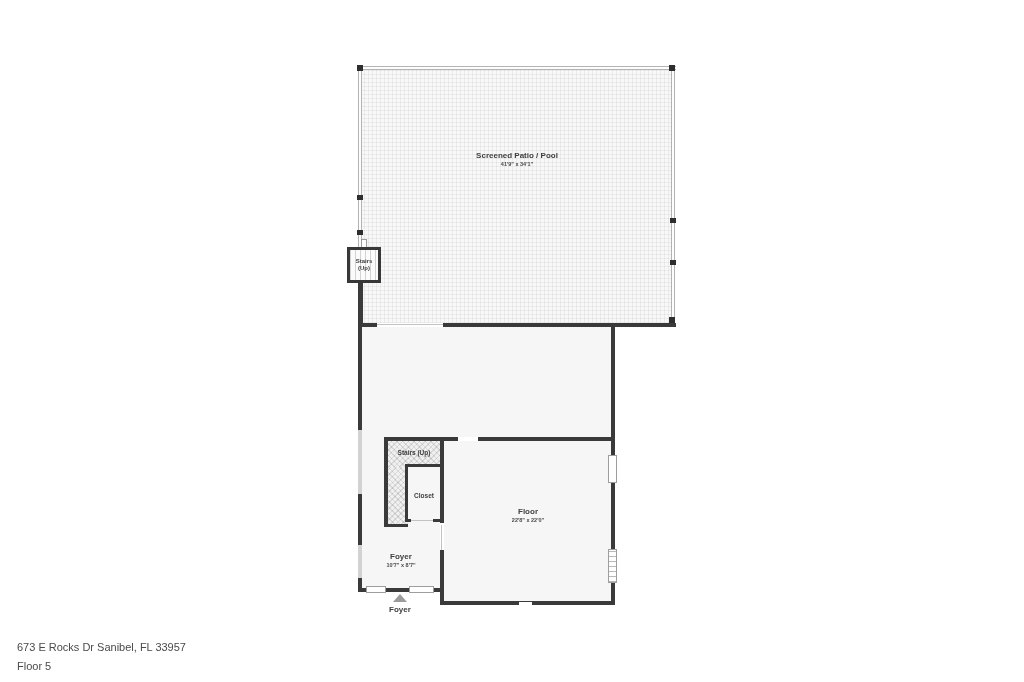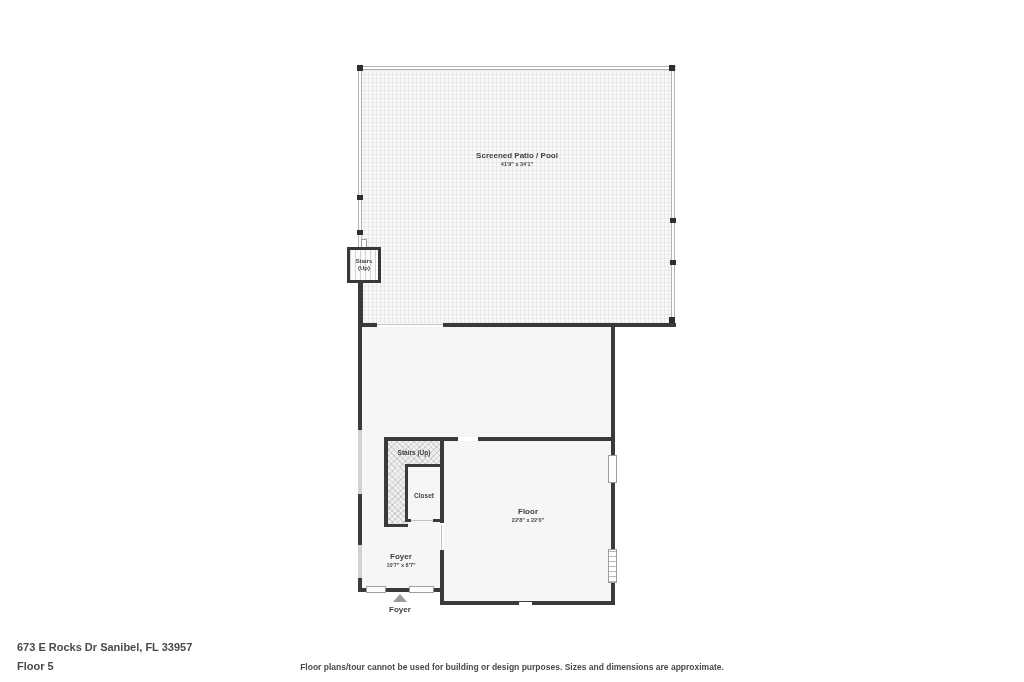--- a/index.html
+++ b/index.html
@@ -37,21 +37,21 @@
   }
   .lbl{color:#3f3f3f;font-weight:bold;text-align:center;}
   .room-name{font-size:8px;line-height:10px;}
   .room-dims{font-size:5.5px;line-height:7px;font-weight:bold;color:#4a4a4a;}
   .small-name{font-size:6.5px;line-height:8px;}
   .tiny-name{font-size:6px;line-height:7px;}
   .entry-triangle{
     width:0;height:0;border-left:7px solid transparent;border-right:7px solid transparent;
     border-bottom:8px solid #9b9b9b;
   }
-  .footer-text{color:#4a4a4a;font-weight:bold;}
+  .footer-text{color:#4a4a4a;font-weight:normal;}
   .addr{font-size:11px;}
   .disclaimer{font-size:8.5px;text-align:center;width:100%;}
 </style>
 </head>
 <body>
 
 <div id="canvas">
 
   <div class="abs patio-fill" style="left:360px;top:69px;width:312px;height:254px;"></div>
 
@@ -133,15 +133,14 @@
   <div class="abs lbl" style="left:361px;top:552px;width:80px;">
     <div class="room-name">Foyer</div>
     <div class="room-dims">10'7" x 8'7"</div>
   </div>
 
   <div class="abs entry-triangle" style="left:393px;top:594px;"></div>
   <div class="abs lbl room-name" style="left:380px;top:605px;width:40px;">Foyer</div>
 
   <div class="abs footer-text addr" style="left:17px;top:641px;">673 E Rocks Dr Sanibel, FL 33957</div>
   <div class="abs footer-text addr" style="left:17px;top:660px;">Floor 5</div>
-  <div class="abs footer-text disclaimer" style="left:0px;top:662px;">Floor plans/tour cannot be used for building or design purposes. Sizes and dimensions are approximate.</div>
 
 </div>
 
 </body></html>

